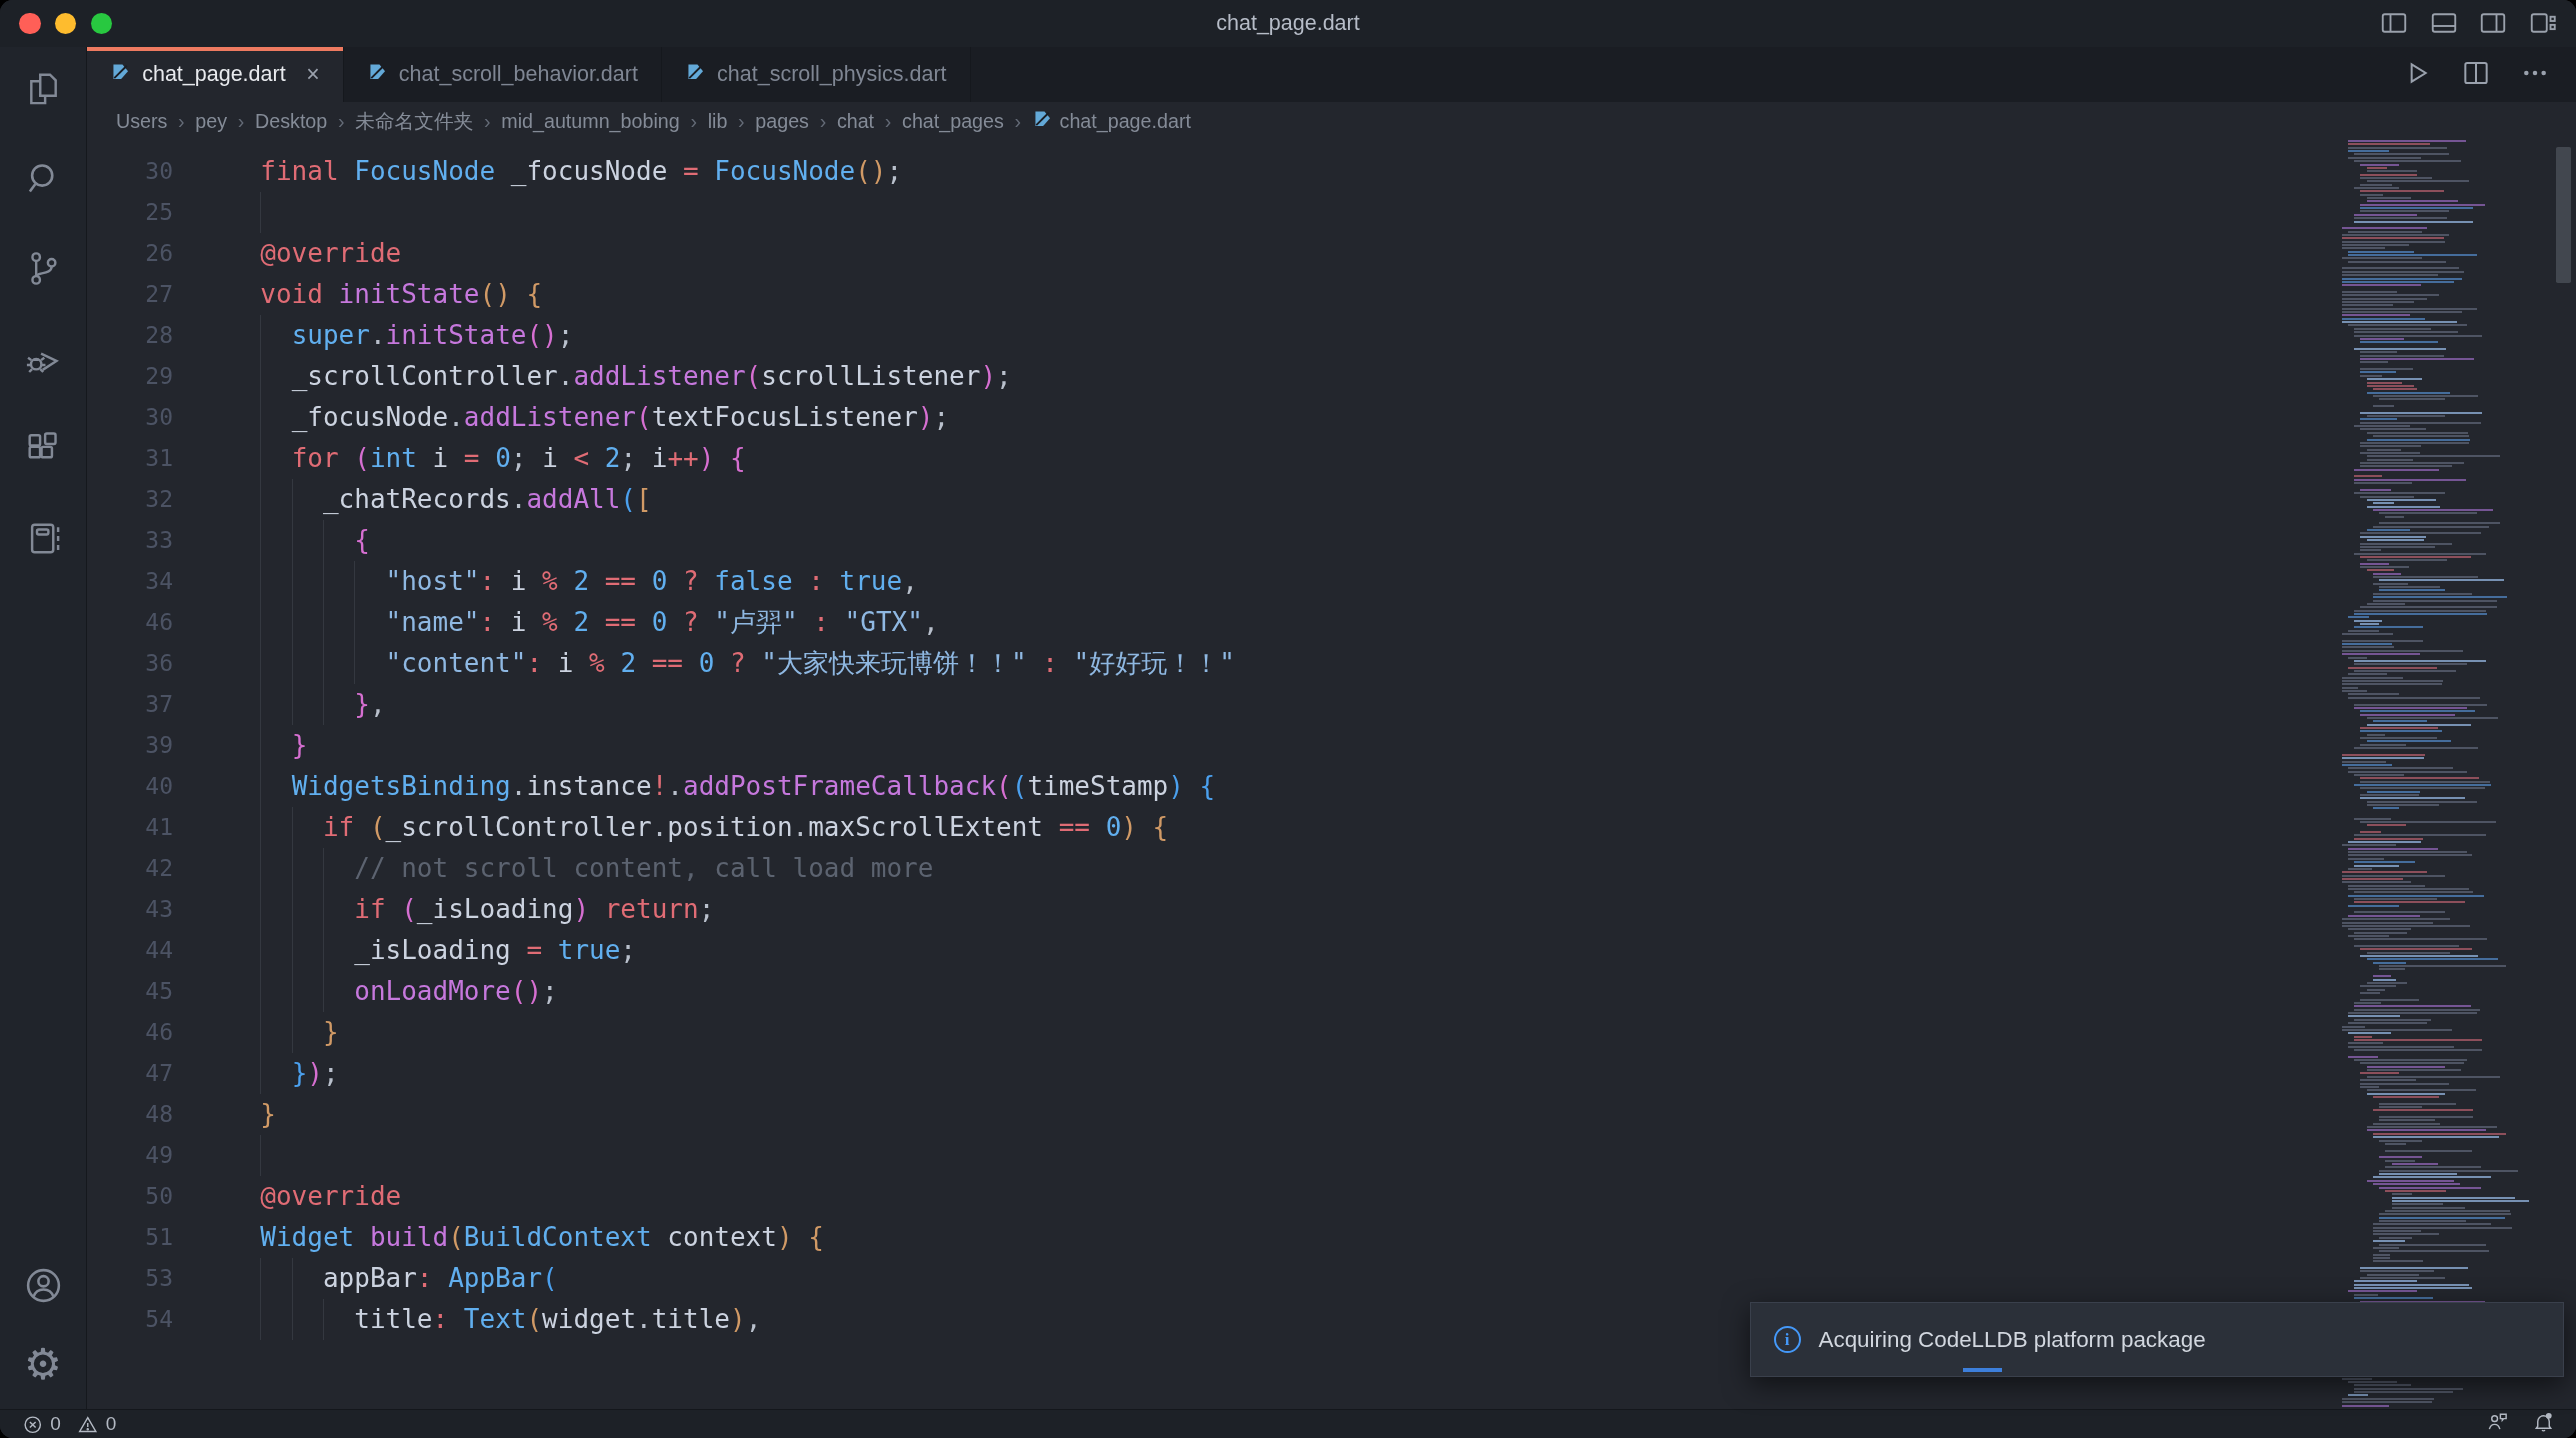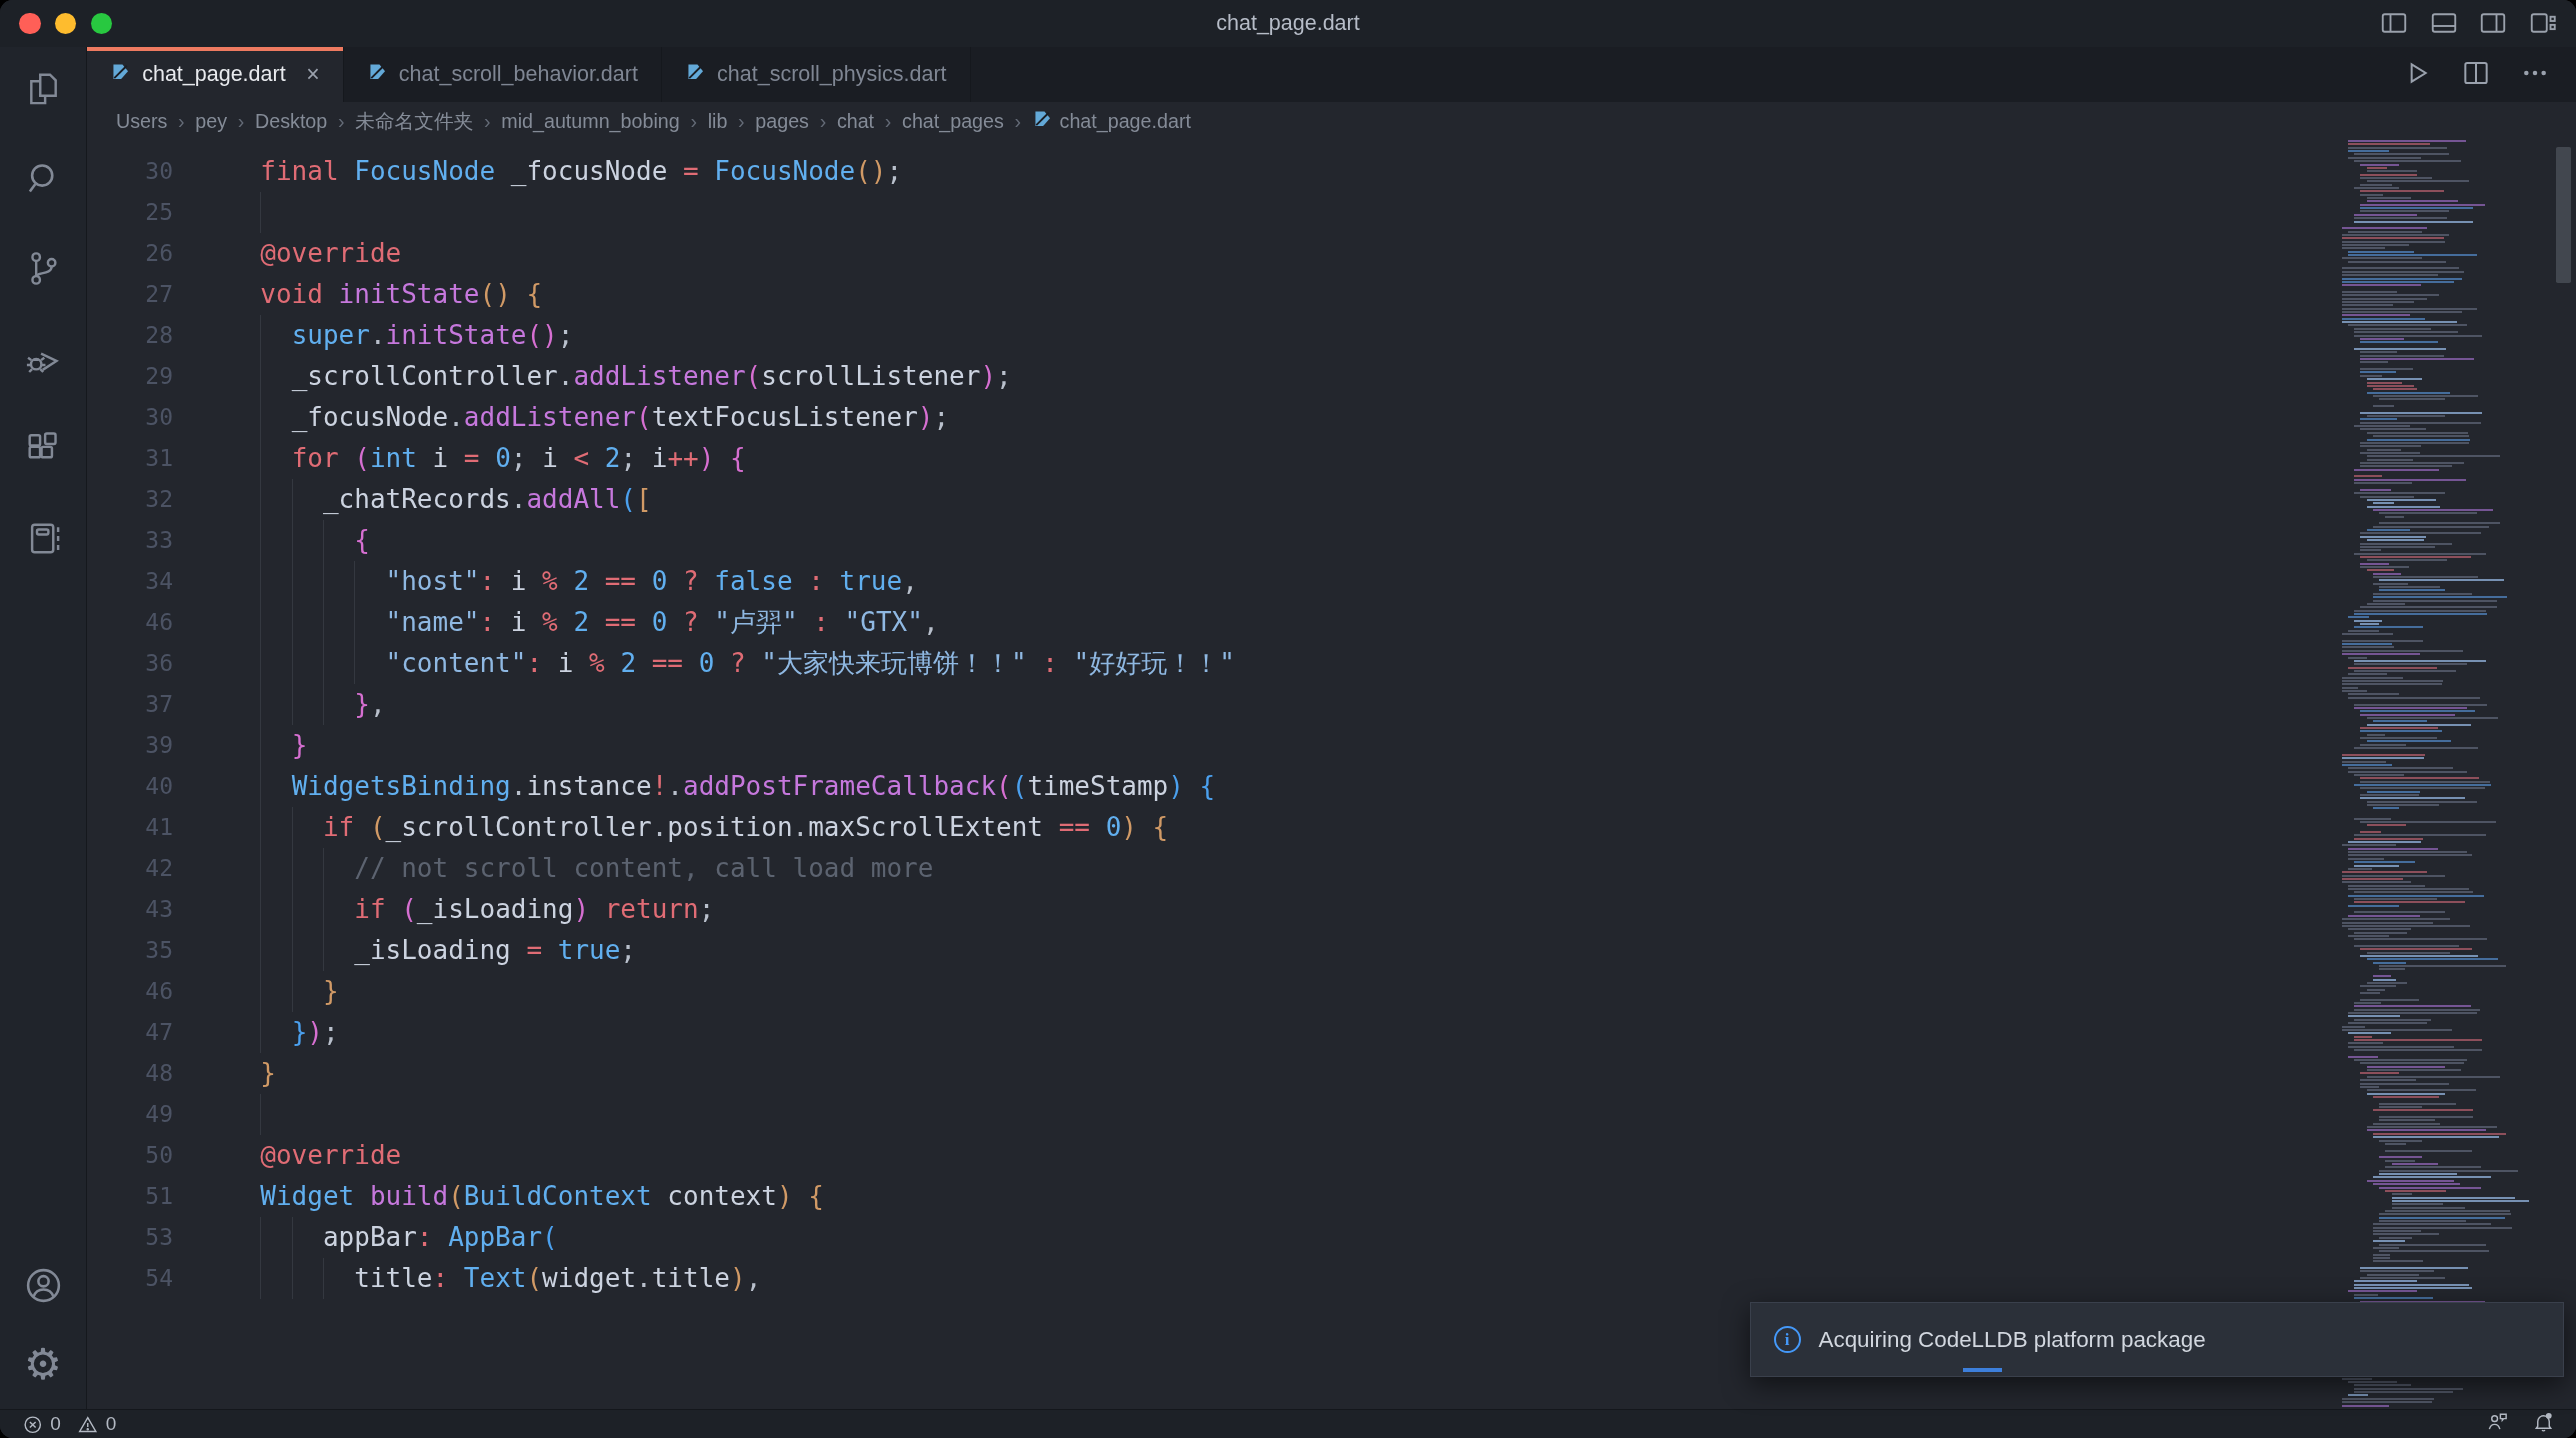--- a/index.html
+++ b/index.html
@@ -312,22 +312,26 @@
             </div>
             <div class="cl">
               <span class="ln">42</span>
               <pre class="ct"><i class="guide" style="left: 2ch;"></i><i class="guide" style="left: 4ch;"></i><i class="guide" style="left: 6ch;"></i>        <span style="color: rgb(92, 99, 112);">// not scroll content, call load more</span></pre>
             </div>
             <div class="cl">
               <span class="ln">43</span>
               <pre class="ct"><i class="guide" style="left: 2ch;"></i><i class="guide" style="left: 4ch;"></i><i class="guide" style="left: 6ch;"></i>        <span style="color: rgb(224, 108, 117);">if </span><span style="color: rgb(214, 111, 209);">(</span><span style="color: rgb(204, 211, 224);">_isLoading</span><span style="color: rgb(214, 111, 209);">)</span><span style="color: rgb(204, 211, 224);"> </span><span style="color: rgb(224, 108, 117);">return</span><span style="color: rgb(185, 192, 204);">;</span></pre>
             </div>
             <div class="cl">
-              <span class="ln">35</span>
+              <span class="ln">44</span>
               <pre class="ct"><i class="guide" style="left: 2ch;"></i><i class="guide" style="left: 4ch;"></i><i class="guide" style="left: 6ch;"></i>        <span style="color: rgb(204, 211, 224);">_isLoading </span><span style="color: rgb(224, 108, 117);">= </span><span style="color: rgb(97, 175, 239);">true</span><span style="color: rgb(185, 192, 204);">;</span></pre>
+            </div>
+            <div class="cl">
+              <span class="ln">45</span>
+              <pre class="ct"><i class="guide" style="left: 2ch;"></i><i class="guide" style="left: 4ch;"></i><i class="guide" style="left: 6ch;"></i>        <span style="color: rgb(198, 120, 221);">onLoadMore</span><span style="color: rgb(214, 111, 209);">()</span><span style="color: rgb(185, 192, 204);">;</span></pre>
             </div>
             <div class="cl">
               <span class="ln">46</span>
               <pre class="ct"><i class="guide" style="left: 2ch;"></i><i class="guide" style="left: 4ch;"></i>      <span style="color: rgb(209, 154, 102);">}</span></pre>
             </div>
             <div class="cl">
               <span class="ln">47</span>
               <pre class="ct"><i class="guide" style="left: 2ch;"></i>    <span style="color: rgb(75, 160, 238);">}</span><span style="color: rgb(214, 111, 209);">)</span><span style="color: rgb(185, 192, 204);">;</span></pre>
             </div>
             <div class="cl">

